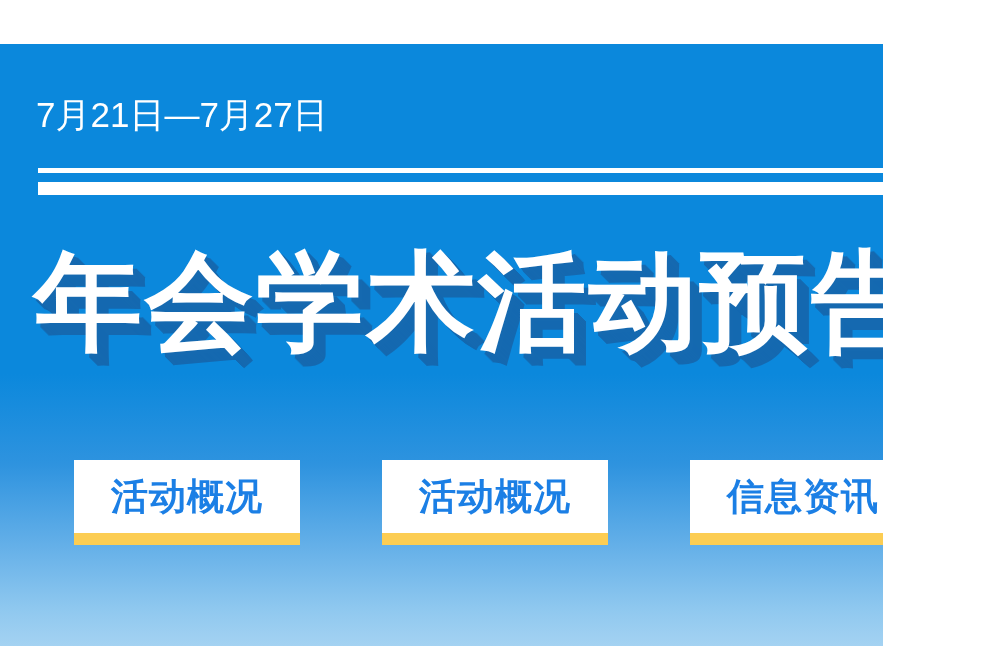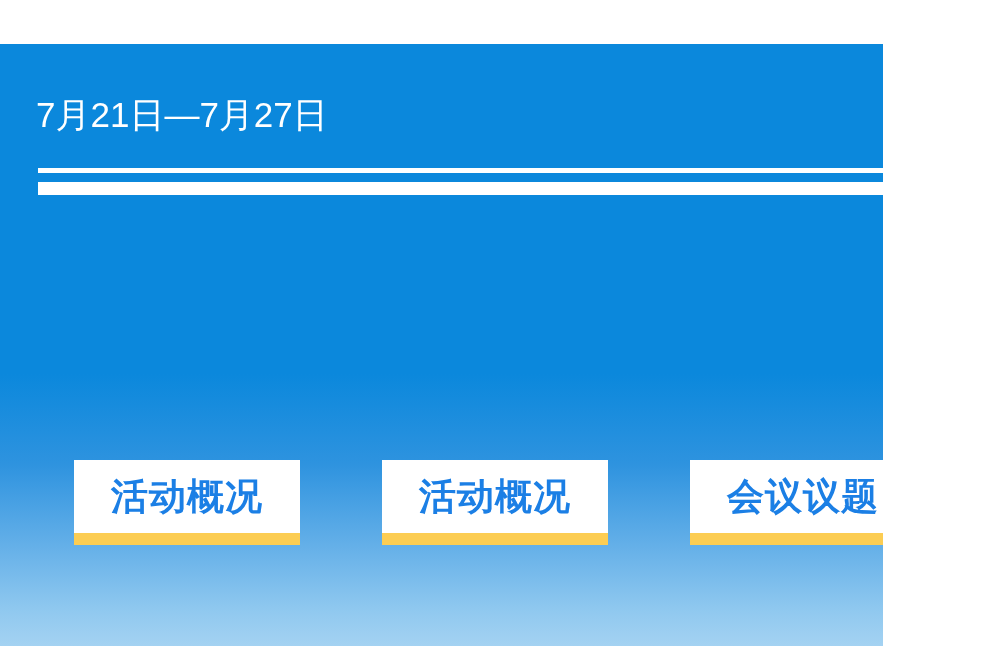--- a/index.html
+++ b/index.html
@@ -121,33 +121,34 @@
 <div id="banner">
 
   <div class="date-line">7月21日—7月27日</div>
 
   <div class="divider">
     <div class="rule-thin"></div>
     <div class="rule-gap"></div>
     <div class="rule-thick"></div>
   </div>
 
+  <div class="headline">年会学术活动预告</div>
 
   <div class="chip-row">
 
     <div class="chip">
       <div class="chip-label">活动概况</div>
       <div class="chip-underline"></div>
     </div>
 
     <div class="chip">
       <div class="chip-label">活动概况</div>
       <div class="chip-underline"></div>
     </div>
 
     <div class="chip">
-      <div class="chip-label">会议议题</div>
+      <div class="chip-label">信息资讯</div>
       <div class="chip-underline"></div>
     </div>
 
   </div>
 
 </div>
 
 </body></html>

